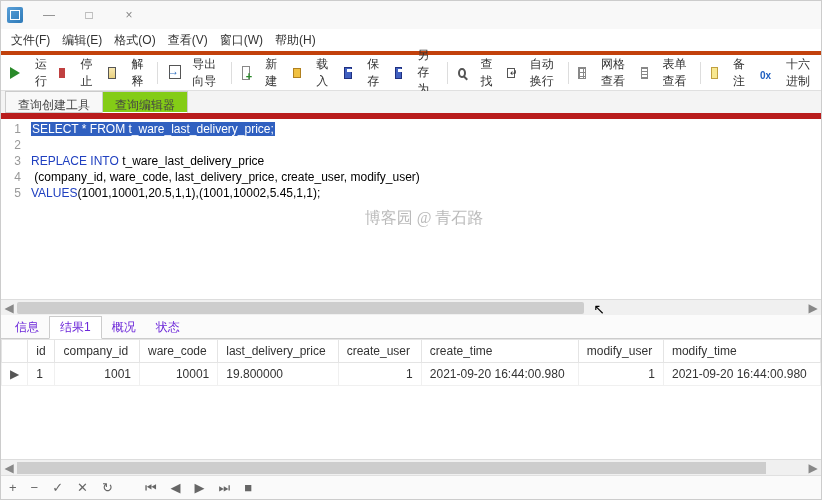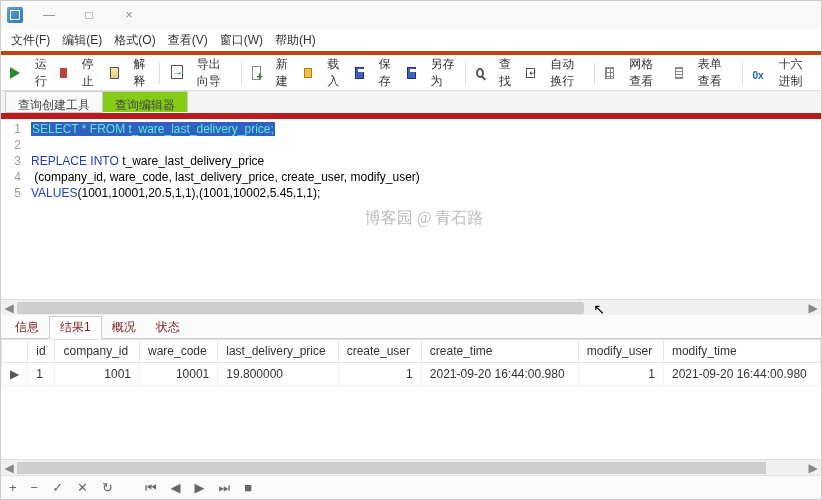--- a/index.html
+++ b/index.html
@@ -37,29 +37,29 @@
 .ico-hex::after{content:"0x";font-weight:bold;font-size:10px}
 .tabstrip{height:28px;display:flex;padding:0 4px;background:#f4f4f4;border-bottom:6px solid #b91c1c}
 .tab{padding:5px 12px;border:1px solid #ccc;background:#f8f8f8;cursor:pointer;margin-right:-1px;color:#444;position:relative}
 .tab.active{background:#84cc16;border-bottom-color:#fff;z-index:1}
 .editor{flex:0 0 180px;display:flex;font-family:Consolas,monospace;font-size:13px;position:relative;background:#fff}
 .gutter{width:26px;background:#fff;color:#999;text-align:right;padding:2px 6px 2px 2px;line-height:16px}
 .gutter div{height:16px}
 .code{flex:1;padding:2px 4px;line-height:16px;position:relative}
 .code .line{height:16px;white-space:pre}
 .kw{color:#2040c0}
-.sel-hl{background:#3060c0;color:#5eead4;padding:0 1px}
+.sel-hl{background:#3060c0;color:#ffffff;padding:0 1px}
 .watermark{position:absolute;left:50%;top:55%;transform:translate(-50%,-50%);color:#bbb;font-size:16px;font-family:Liberation Serif, serif}
 .hscroll{height:16px;background:#f0f0f0;border-top:1px solid #ddd;display:flex;align-items:center;position:relative}
 .hscroll .arrow{width:16px;height:16px;display:flex;align-items:center;justify-content:center;color:#888;cursor:pointer}
 .hscroll .track{flex:1;height:16px;position:relative}
 .hscroll .thumb{position:absolute;height:12px;top:2px;left:0;width:72%;background:#cdcdcd;border-radius:2px}
 .cursor-arrow{position:absolute;right:200px;top:1px;font-size:14px;color:#000;pointer-events:none}
 .lower-tabs{height:24px;display:flex;align-items:flex-end;padding:0 4px;border-bottom:1px solid #ccc;background:#fbfbfb}
-.ltab{padding:2px 10px;cursor:pointer;color:#7f1d1d}
+.ltab{padding:2px 10px;cursor:pointer;color:#6d28d9}
 .ltab.active{background:#fff;border:1px solid #ccc;border-bottom-color:#fff;position:relative;top:1px}
 .grid{flex:1;overflow:auto;background:#fff}
 .grid table{border-collapse:collapse;width:100%}
 .grid th{background:#fff;border:1px solid #e4e4e4;padding:4px 8px;text-align:left;font-weight:normal;color:#333;font-size:12px}
 .grid td{border:1px solid #f0f0f0;padding:4px 8px;color:#333}
 .grid td.num{text-align:right}
 .grid .rowptr{width:12px;text-align:center;color:#555}
 .bot-scroll{height:16px;background:#f0f0f0;border-top:1px solid #ddd;display:flex}
 .bot-scroll .arrow{width:16px;display:flex;align-items:center;justify-content:center;color:#888;cursor:pointer}
 .bot-scroll .track{flex:1;position:relative}
@@ -135,20 +135,24 @@
   <div class="tsep"></div>
   <div class="tbtn">
       <span class="ico ico-grid"></span>
       <span>网格查看</span>
     </div>
   <div class="tbtn">
       <span class="ico ico-form"></span>
       <span>表单查看</span>
     </div>
   <div class="tsep"></div>
+  <div class="tbtn">
+      <span class="ico ico-note"></span>
+      <span>备注</span>
+    </div>
   <div class="tbtn">
       <span class="ico ico-hex"></span>
       <span>十六进制</span>
     </div>
 </div>
 
 <div class="tabstrip">
   <div class="tab">查询创建工具</div>
   <div class="tab active">查询编辑器</div>
 </div>

